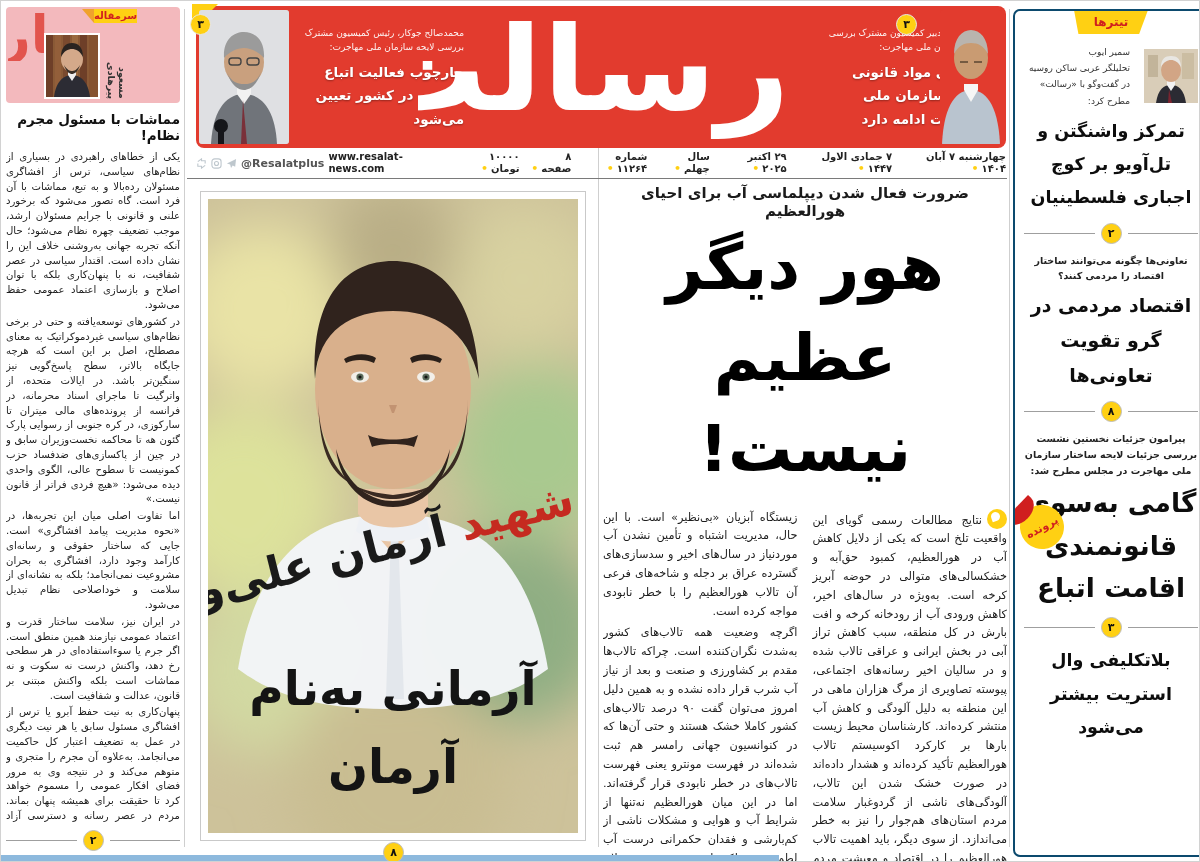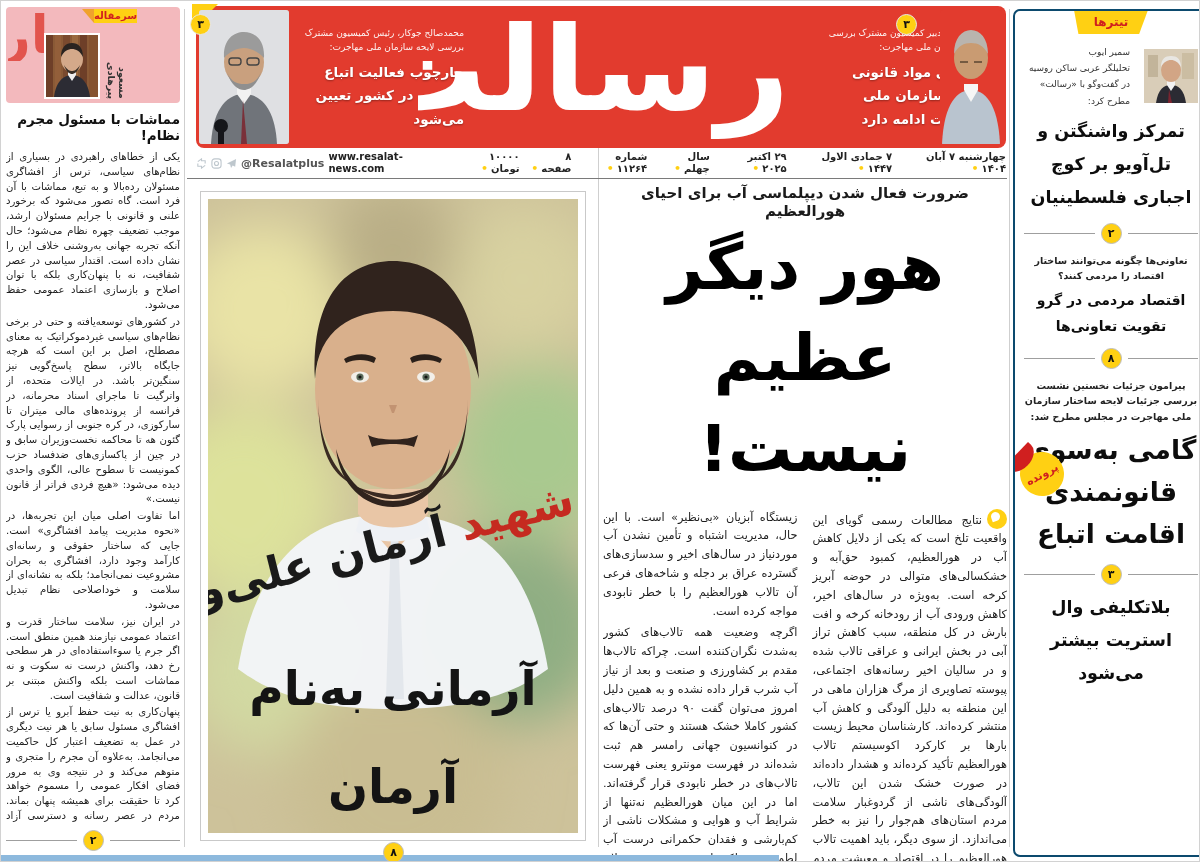--- a/index.html
+++ b/index.html
@@ -71,21 +71,21 @@
     background:#fff; border:1px solid #c9c9c9; padding:7px; }
   .feature-inner { position:relative; width:100%; height:100%; overflow:hidden; }
   .feature svg.portrait { position:absolute; inset:0; width:100%; height:100%; }
   .calligraphy { position:absolute; left:0; right:0; top:318px; text-align:center;
     transform:rotate(-14deg); font-size:44px; font-weight:bold; white-space:nowrap; }
   .calligraphy .c-red { color:#c52a20; }
   .calligraphy .c-black { color:#1a1a1a; }
   .feature-caption { position:absolute; left:0; right:0; text-align:center;
     font-weight:900; color:#141414; }
   .cap1 { top:462px; font-size:47px; }
-  .cap2 { top:560px; font-size:47px; }
+  .cap2 { top:540px; font-size:47px; }
   .feature-badge { position:absolute; left:382px; top:841px; }
 
   
   .article { position:absolute; left:602px; top:183px; width:404px; }
   .art-kicker { text-align:center; font-size:15px; font-weight:bold; color:#1b1b1b; }
   .art-headline { text-align:center; font-weight:900; color:#000; font-size:64px;
     line-height:1.42; margin-top:2px; letter-spacing:-1px; }
   .art-body { margin-top:14px; height:448px; overflow:hidden;
     column-count:2; column-gap:15px; column-fill:auto;
     font-size:11.3px; line-height:18.8px; color:#1d1d1d; text-align:justify; }
@@ -100,21 +100,21 @@
     border:2px solid #0c4a6e; border-radius:7px; padding:0 9px; overflow:hidden; }
   .ribbon { position:relative; margin:-1px auto 0; width:74px; height:24px; background:#ffd013;
     color:#d01f1f; font-weight:bold; font-size:12px; display:flex; align-items:center;
     justify-content:center; clip-path:polygon(0 0,100% 0,88% 100%,6% 100%); }
   .sb-item { position:relative; }
   .sb-top { display:flex; gap:14px; margin-top:10px; align-items:center; }
   .sb-top .who { flex:1; font-size:9px; line-height:1.8; color:#333; text-align:right; }
   .sb-photo { width:54px; height:54px; background:#cbb; flex:0 0 auto; }
   .sb-head { text-align:center; font-weight:800; color:#0d0d0d; }
   .h18 { font-size:17.5px; line-height:1.9; margin-top:6px; }
-  .h20 { font-size:14px; line-height:1.85; margin-top:4px; }
+  .h20 { font-size:19px; line-height:1.85; margin-top:4px; }
   .h27 { font-size:26.5px; line-height:1.6; margin-top:4px; font-weight:900; }
   .sb-kicker { font-size:9.5px; line-height:1.65; color:#222; text-align:center; margin-top:9px; font-weight:bold; }
   .dossier { position:absolute; left:-4px; top:74px; width:44px; height:44px; background:#ffd013;
     border-radius:50%; display:flex; align-items:center; justify-content:center;
     color:#d01f1f; font-size:11px; font-weight:bold; transform:rotate(-28deg); z-index:4; }
   .dossier::before { content:""; position:absolute; left:-6px; top:-8px; width:34px; height:16px;
     background:#d01f1f; border-radius:0 0 20px 20px / 0 0 14px 14px; transform:rotate(-18deg); }
 </style>
 </head>
 <body>

